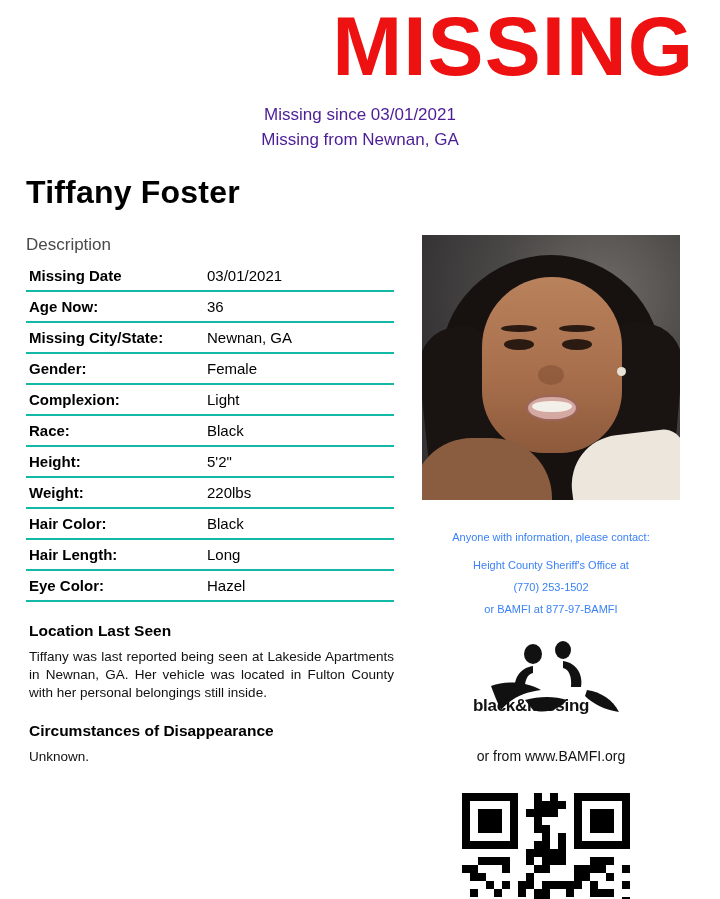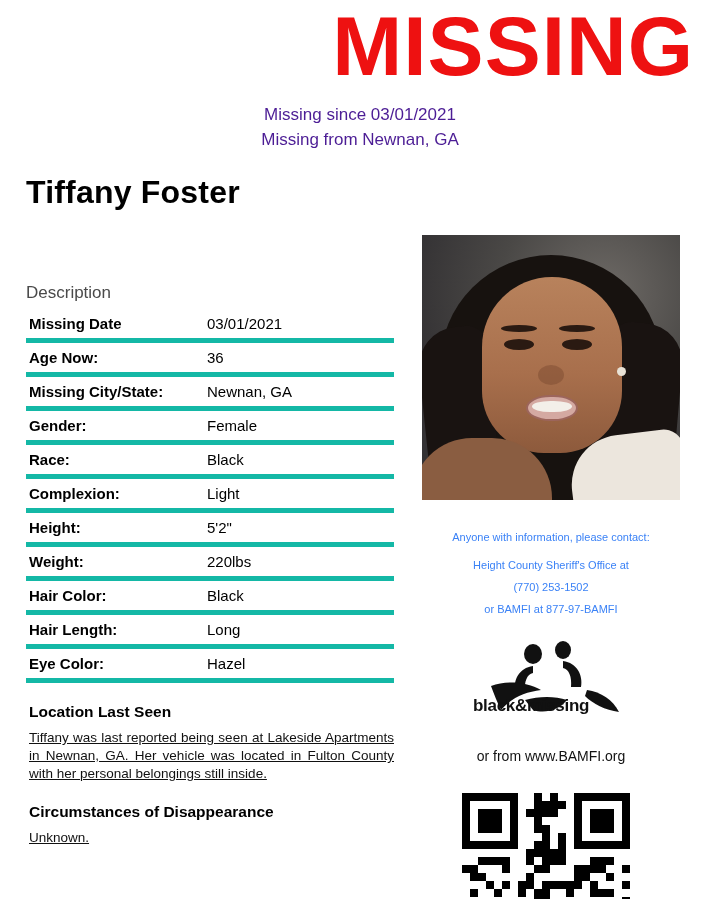--- a/index.html
+++ b/index.html
@@ -59,29 +59,28 @@
   }
   .right-col {
     flex: 1 1 auto;
     padding-left: 14px;
     box-sizing: border-box;
   }
   .desc-heading {
     font-size: 17px;
     color: #4a4a4a;
     margin-bottom: 6px;
-    margin-top: 48px;
   }
   table.desc-table {
     border-collapse: collapse;
     width: 100%;
     font-size: 15px;
   }
   table.desc-table td {
-    border-bottom: 5px solid #14b8a6;
+    border-bottom: 2px solid #14b8a6;
     padding: 6px 0 6px 0;
     vertical-align: middle;
     line-height: 17px;
   }
   table.desc-table td.label {
     font-weight: bold;
     width: 178px;
     padding-left: 3px;
   }
   table.desc-table td.value {
@@ -91,21 +90,20 @@
     font-weight: bold;
     font-size: 15.5px;
     margin: 20px 0 8px 3px;
   }
   .section-body {
     font-size: 13.5px;
     line-height: 18px;
     text-align: justify;
     margin-left: 3px;
     color: #111;
-    text-decoration: underline;
   }
   
   .photo-frame {
     width: 258px;
     height: 265px;
     margin: 0 auto;
     overflow: hidden;
     position: relative;
     background: #3b3b3f;
   }
@@ -314,26 +312,26 @@
           </tr>
           <tr>
             <td class="label">Missing City/State:</td>
             <td class="value">Newnan, GA</td>
           </tr>
           <tr>
             <td class="label">Gender:</td>
             <td class="value">Female</td>
           </tr>
           <tr>
+            <td class="label">Complexion:</td>
+            <td class="value">Light</td>
+          </tr>
+          <tr>
             <td class="label">Race:</td>
             <td class="value">Black</td>
-          </tr>
-          <tr>
-            <td class="label">Complexion:</td>
-            <td class="value">Light</td>
           </tr>
           <tr>
             <td class="label">Height:</td>
             <td class="value">5'2"</td>
           </tr>
           <tr>
             <td class="label">Weight:</td>
             <td class="value">220lbs</td>
           </tr>
           <tr>

